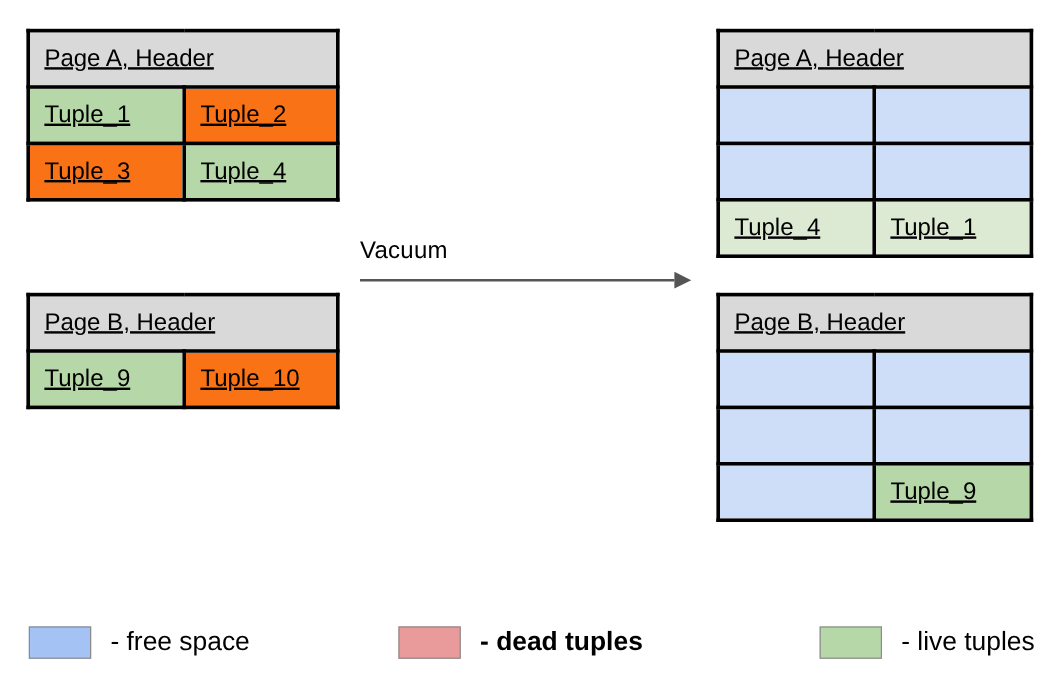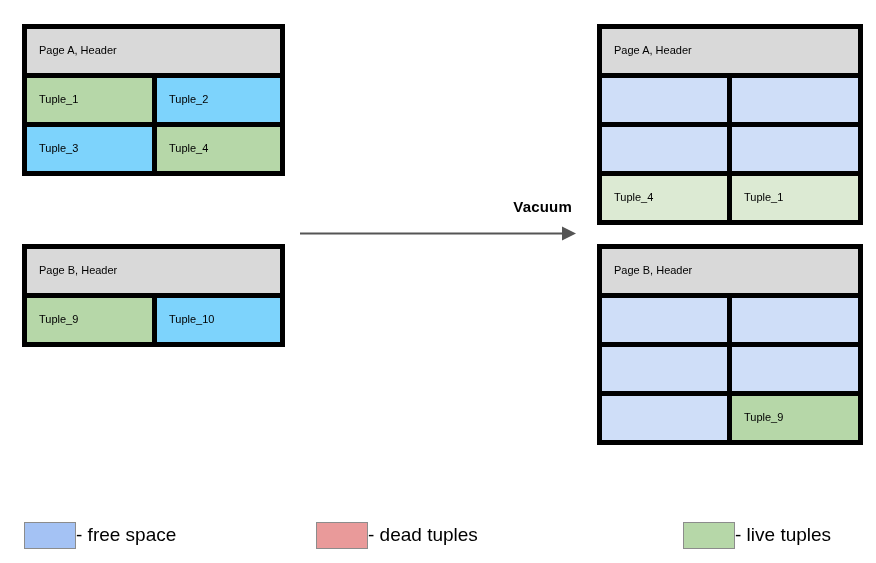--- a/index.html
+++ b/index.html
@@ -15,33 +15,34 @@
     font-family: "Liberation Sans", sans-serif;
     color: #000000;
   }
 
   .page-table {
     position: absolute;
     border-collapse: collapse;
     table-layout: fixed;
   }
   .page-table td {
-    border: 5px solid #000000;
+    border: 3px solid #000000;
     height: 44px;
     padding: 0 0 0 12px;
-    font-size: 11px;
+    font-size: 20px;
     line-height: 1.2;
     vertical-align: middle;
     white-space: nowrap;
     overflow: hidden;
+    text-decoration: underline;
   }
   .page-table td.header-cell {
     background: #d9d9d9;
   }
-  .cell-dead   { background: #7dd3fc; }
+  .cell-dead   { background: #f97316; }
   .cell-live   { background: #b6d7a8; }
   .cell-live-pale { background: #dcead3; }
   .cell-free   { background: #cfdef8; }
 
   
   #table-left-a  { left: 22px;  top: 24px;  width: 258px; }
   #table-left-b  { left: 22px;  top: 244px; width: 258px; }
   #table-right-a { left: 597px; top: 24px;  width: 261px; }
   #table-right-b { left: 597px; top: 244px; width: 261px; }
 
@@ -49,23 +50,23 @@
   #table-left-a col.c2, #table-left-b col.c2 { width: 128px; }
   #table-right-a col.c1, #table-right-b col.c1 { width: 130px; }
   #table-right-a col.c2, #table-right-b col.c2 { width: 131px; }
 
   
   #vacuum-label {
     position: absolute;
     left: 300px;
     top: 198px;
     width: 272px;
-    text-align: right;
-    font-size: 15px;
-    font-weight: bold;
+    text-align: left;
+    font-size: 20px;
+    font-weight: normal;
     letter-spacing: .2px;
   }
   #vacuum-arrow {
     position: absolute;
     left: 298px;
     top: 222px;
     width: 280px;
     height: 24px;
   }
 
@@ -85,25 +86,26 @@
     height: 34px;
   }
   .legend-swatch {
     width: 52px;
     height: 27px;
     border: 1px solid #8c8c8c;
     box-sizing: border-box;
     flex: 0 0 auto;
   }
   .legend-text {
-    font-size: 19px;
+    margin-left: 16px;
+    font-size: 22px;
     white-space: nowrap;
   }
   #legend-free { left: 24px; }
-  #legend-dead { left: 316px; }
+  #legend-dead { left: 332px; font-weight: bold; }
   #legend-live { left: 683px; }
 </style>
 </head>
 <body>
 
 <table class="page-table" id="table-left-a">
   <colgroup>
       <col class="c1">
       <col class="c2">
     </colgroup>

